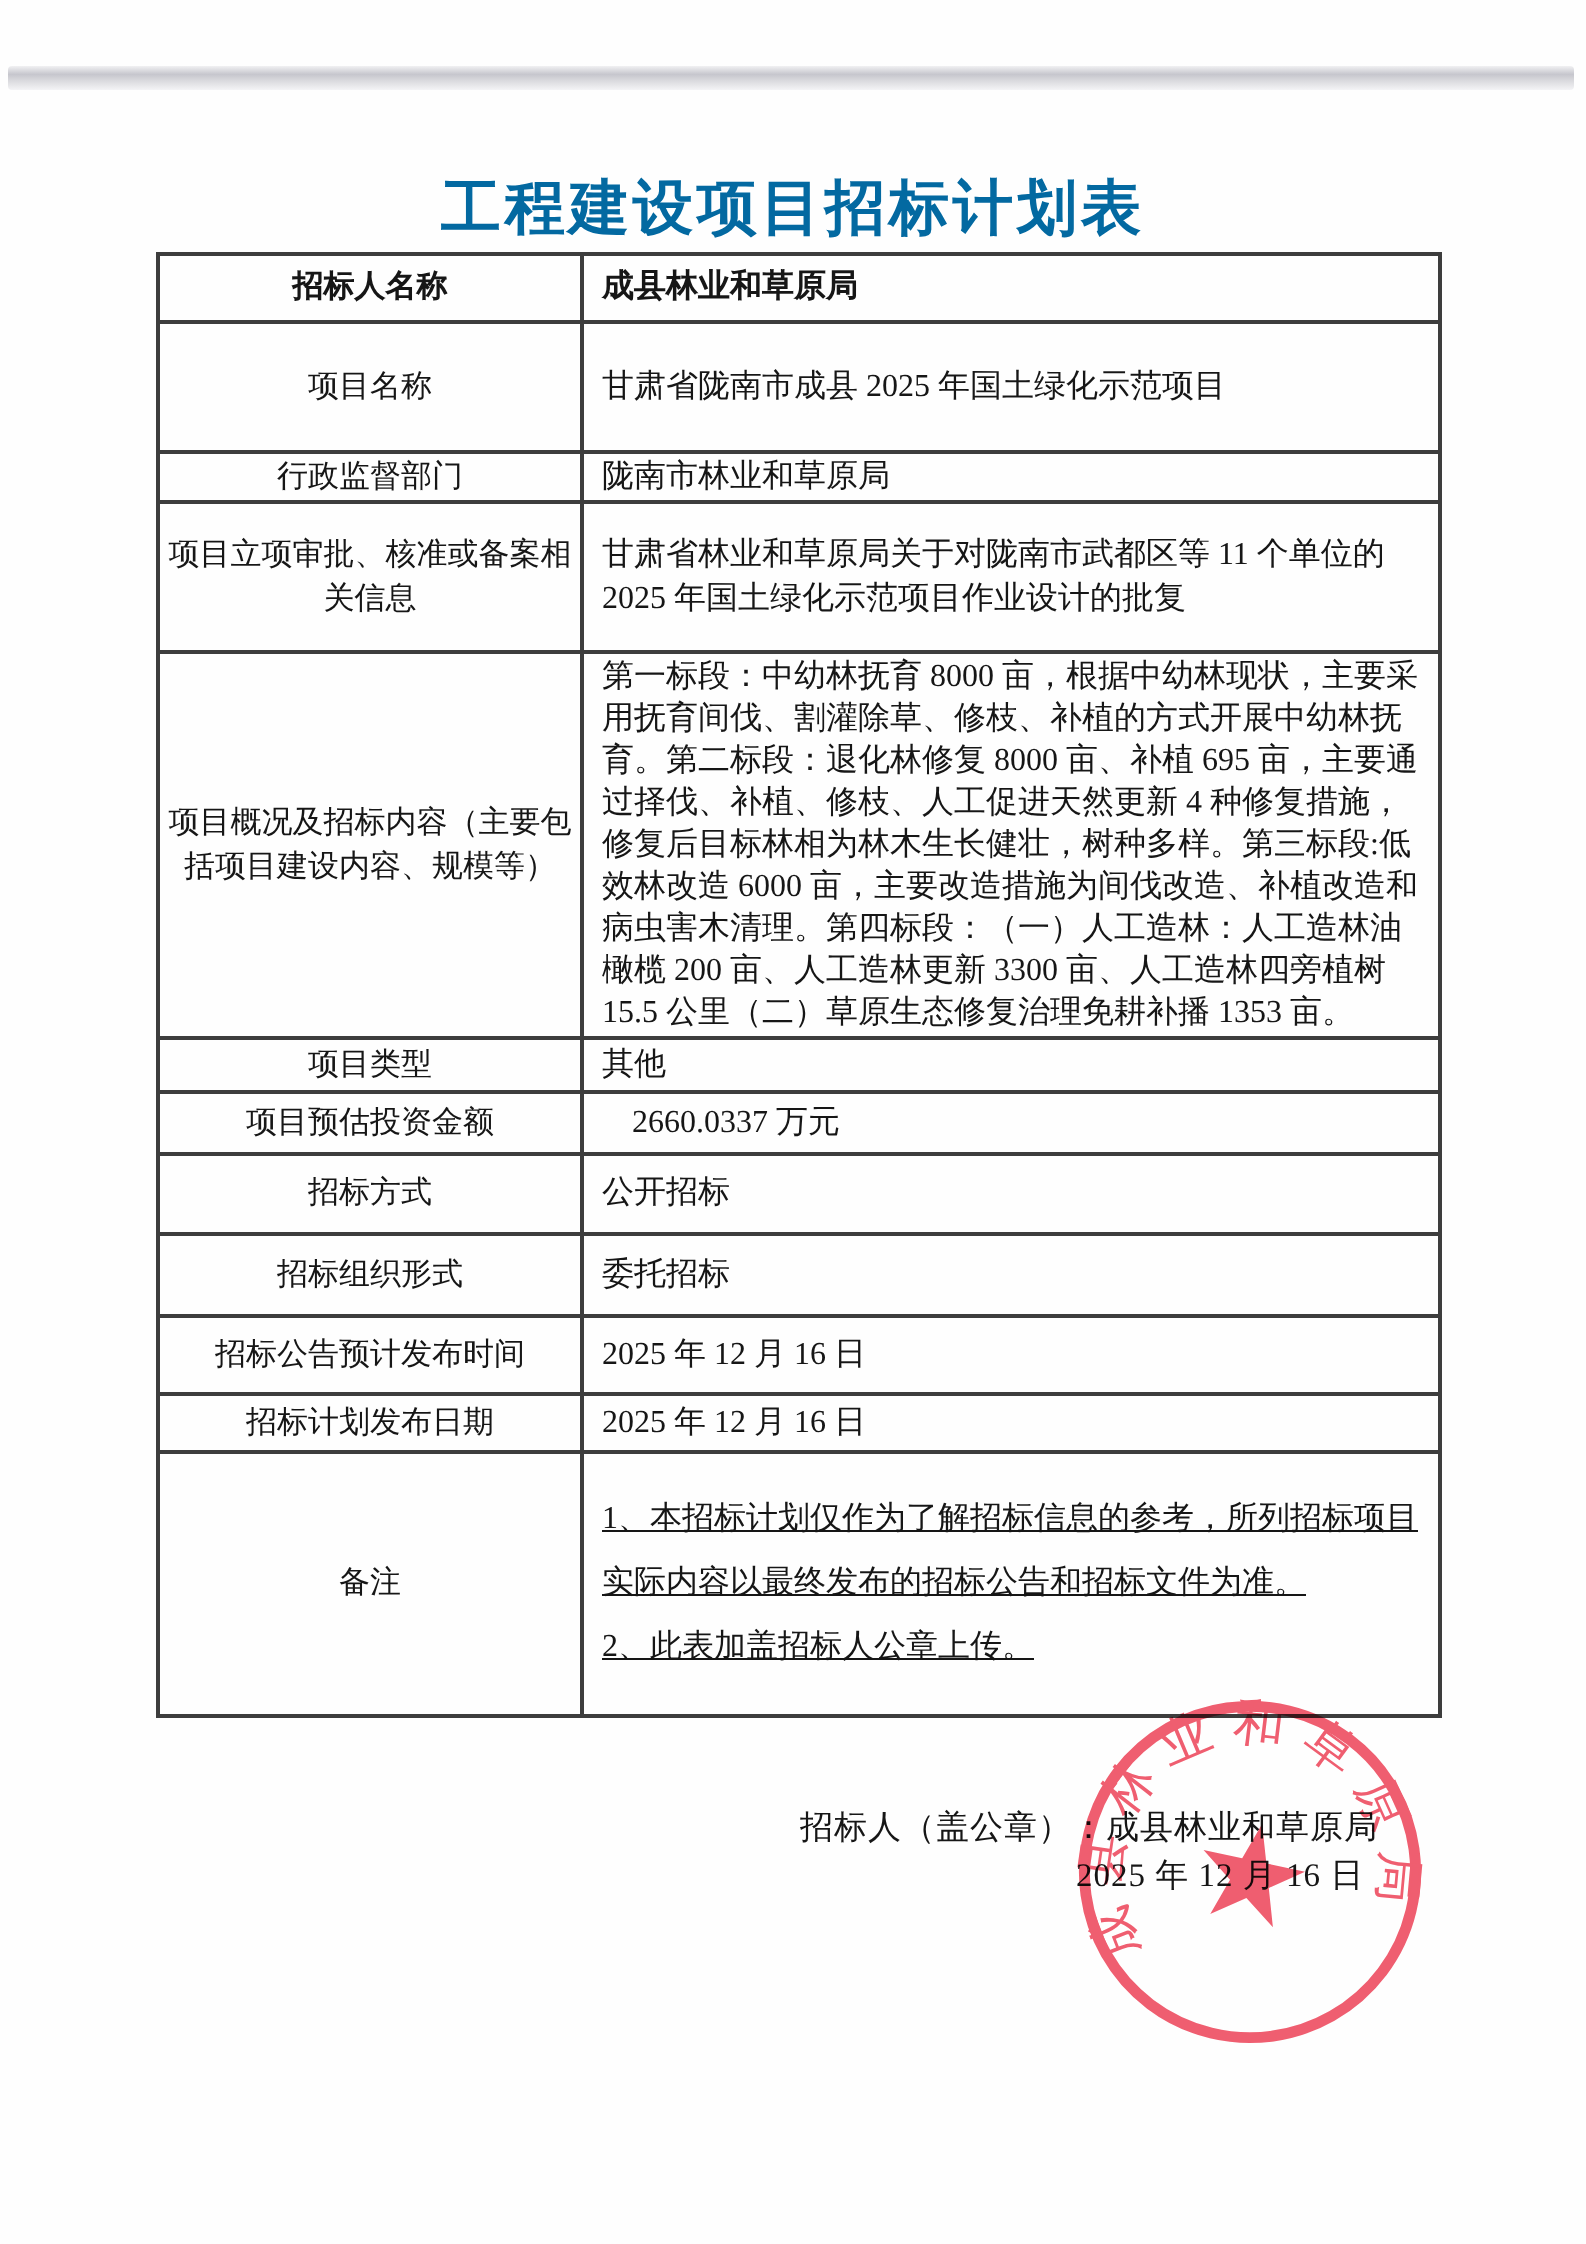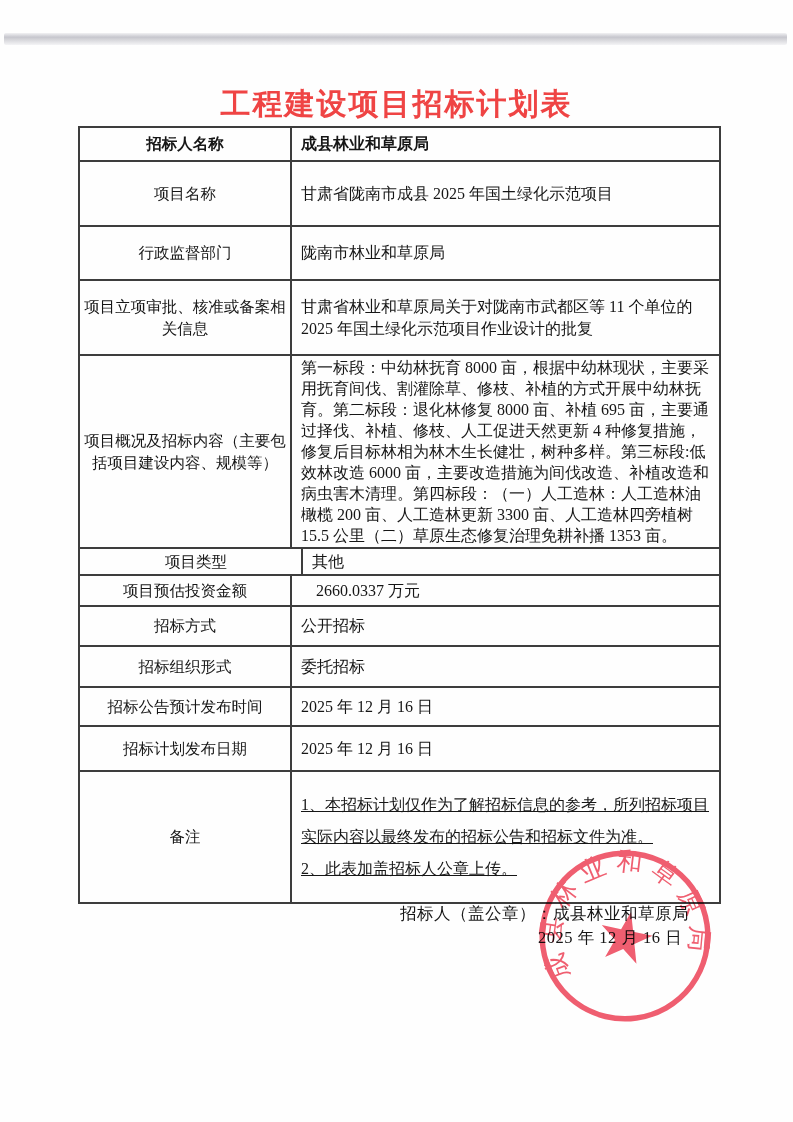--- a/index.html
+++ b/index.html
@@ -12,21 +12,21 @@
   
   .scan-band{
     position:absolute;left:4px;top:33px;width:783px;height:12px;
     background:linear-gradient(180deg,#f1f1f3 0%,#c6c6cd 35%,#d9d9dd 60%,#f4f4f6 100%);
     border-radius:2px;
   }
   .doc-title{
     position:absolute;left:0;top:84px;width:100%;
     text-align:center;
     font-family:Liberation Serif, serif;
-    font-weight:700;font-size:30px;letter-spacing:2px;color:#ef4444;
+    font-weight:700;font-size:30px;letter-spacing:2px;color:#0369a1;
   }
   .btable{
     position:absolute;left:78px;top:126px;width:643px;
     border:2px solid #3d3d3d;box-sizing:border-box;
     background:transparent;
   }
   .trow{display:flex;border-top:2px solid #3d3d3d;box-sizing:border-box;}
   .trow:first-child{border-top:none;}
   .tlabel{
     flex:0 0 212px;width:212px;box-sizing:border-box;
@@ -34,30 +34,30 @@
     display:flex;align-items:center;justify-content:center;
     text-align:center;font-size:15.5px;line-height:22px;padding:2px 2px;
   }
   .tvalue{
     flex:1;display:flex;flex-direction:column;justify-content:center;
     box-sizing:border-box;padding:3px 6px 3px 9px;
     font-size:16px;line-height:21.5px;text-align:left;
   }
   .trow:nth-child(1){height:32px;font-weight:bold;}
   .trow:nth-child(2){height:65px;}
-  .trow:nth-child(3){height:54px;justify-content:space-between;}
+  .trow:nth-child(3){height:25px;justify-content:space-between;}
   .trow:nth-child(4){height:75px;}
   .trow:nth-child(5){height:193px;}
   .trow:nth-child(5) .tvalue{line-height:21px;border-radius:19px;}
-  .trow:nth-child(6){height:27px;padding-left:11px;}
+  .trow:nth-child(6){height:27px;}
   .trow:nth-child(7){height:31px;gap:15px;}
   .trow:nth-child(8){height:40px;}
   .trow:nth-child(9){height:41px;}
   .trow:nth-child(10){height:39px;}
-  .trow:nth-child(11){height:45px;}
+  .trow:nth-child(11){height:29px;}
   .trow:nth-child(12){height:132px;}
   .trow:nth-child(12) .tvalue{line-height:32px;text-decoration:underline;}
   .remark-line{margin:0;}
   .sign-line{
     position:absolute;left:400px;top:903px;
     font-size:16.5px;letter-spacing:0.5px;white-space:nowrap;
   }
   .date-line{
     position:absolute;left:538px;top:927px;
     font-size:16.5px;letter-spacing:0.5px;white-space:nowrap;

